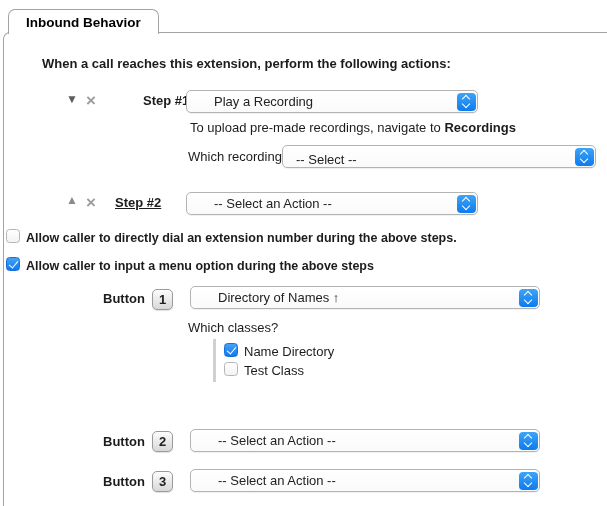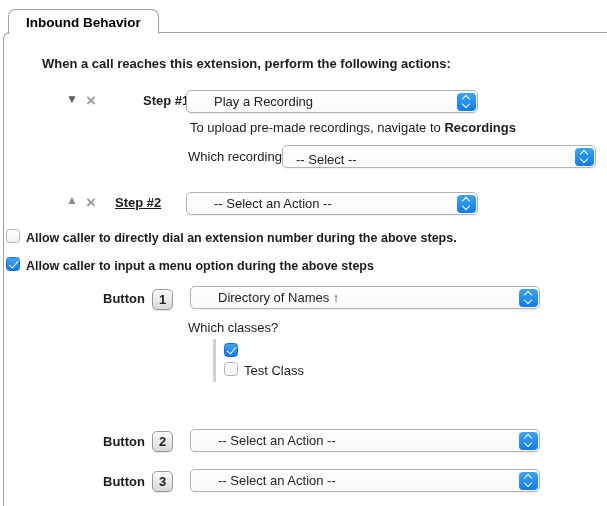--- a/index.html
+++ b/index.html
@@ -137,20 +137,21 @@
   <span class="numbox" style="left:152px; top:289px;">1</span>
   <div class="select" style="left:190px; top:286px; width:350px;">
     <span class="sel-text pad-lg">Directory of Names ↑</span>
     <span class="stepper"></span>
   </div>
 
   <span class="txt" style="left:188px; top:321px;">Which classes?</span>
 
   <span class="vbar" style="left:213px; top:339px; height:43px;"></span>
   <span class="checkbox checked" style="left:224px; top:343px;"></span>
+  <span class="txt" style="left:244px; top:345px;">Name Directory</span>
   <span class="checkbox" style="left:224px; top:362px;"></span>
   <span class="txt" style="left:244px; top:364px;">Test Class</span>
 
 
   <span class="txt bold" style="left:103px; top:435px;">Button</span>
   <span class="numbox" style="left:152px; top:431px;">2</span>
   <div class="select" style="left:190px; top:429px; width:350px;">
     <span class="sel-text pad-lg">-- Select an Action --</span>
     <span class="stepper"></span>
   </div>

